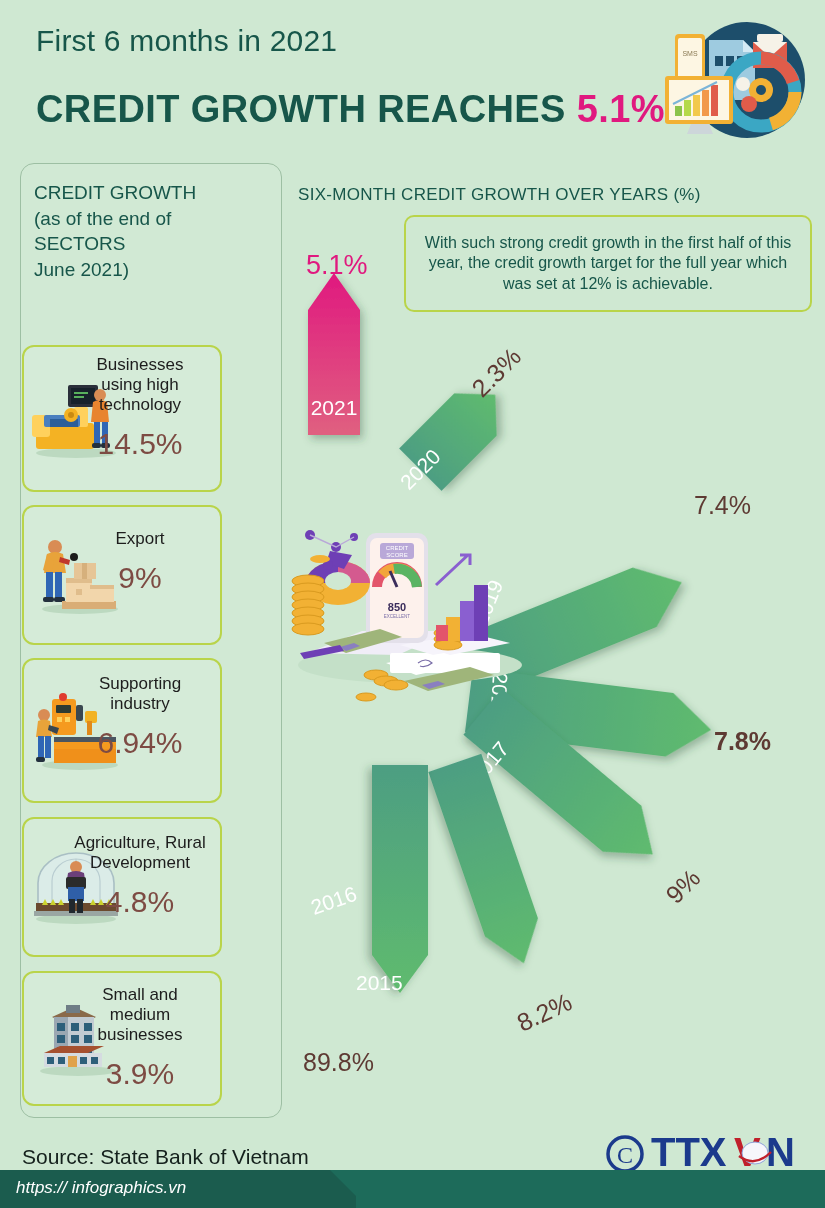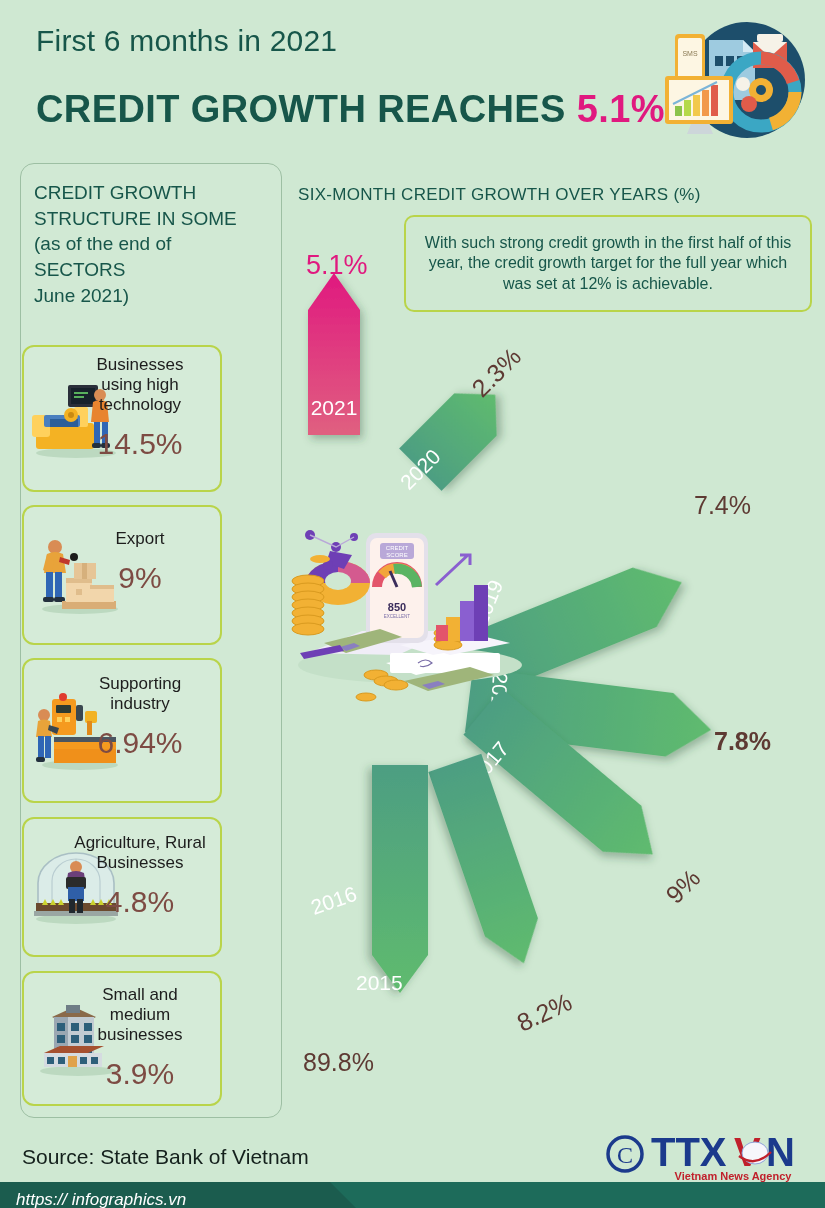--- a/index.html
+++ b/index.html
@@ -81,21 +81,21 @@
     position:absolute;color:#5e3a33;font-size:25px;white-space:nowrap;
   }
   .val-2021{left:306px;top:250px;color:#e0197f;font-size:27px;}
 
   
   .source{
     position:absolute;left:22px;top:1145px;
     font-size:21px;color:#14201c;
   }
   .urlbar{
-    position:absolute;left:0;bottom:0;width:825px;height:26px;
+    position:absolute;left:0;bottom:0;width:825px;height:38px;
     background:#1d6b5a;
   }
   .urlbar .notch{
     position:absolute;left:0;top:0;height:38px;width:356px;
     background:#1b5c4e;
     clip-path:polygon(0 0,330px 0,356px 26px,356px 38px,0 38px);
   }
   .urlbar .u{
     position:absolute;left:16px;top:8px;
     font-size:17px;font-style:italic;color:#ffffff;
@@ -143,21 +143,20 @@
     <rect x="41" y="78" width="7" height="26" fill="#f2994a"></rect>
     <rect x="50" y="73" width="7" height="31" fill="#e05c4a"></rect>
     <path d="M12 92 L56 70" stroke="#7bb5d8" stroke-width="2" fill="none"></path>
     <path d="M30 112 h18 l4 10 h-26 Z" fill="#cdd6da"></path>
   </svg>
 
   <div class="panel"></div>
 
   <div class="panel-title">
     <span class="sub">CREDIT GROWTH</span>
-    <span class="sub">STRUCTURE IN SOME</span>
     <span class="sub">(as of the end of</span>
     <span class="sub">SECTORS</span>
     <span class="sub">June 2021)</span>
   </div>
 
   <div class="card" style="top:345px;height:147px;">
     <svg class="ill" viewBox="0 0 92 80">
       <ellipse cx="46" cy="74" rx="40" ry="5" fill="#bcd9c0"></ellipse>
       <rect x="6" y="44" width="58" height="26" rx="3" fill="#f4b223"></rect>
       <rect x="2" y="36" width="18" height="22" rx="3" fill="#ffd15c"></rect>
@@ -258,21 +257,21 @@
       </g>
       <circle cx="46" cy="20" r="6" fill="#d98c54"></circle>
       <path d="M38 26 q8 -4 16 0 l2 14 h-20 Z" fill="#6b3f7a"></path>
       <rect x="36" y="30" width="20" height="12" rx="2" fill="#2b2b2b"></rect>
       <rect x="38" y="40" width="16" height="14" fill="#2f5fa8"></rect>
       <rect x="39" y="52" width="6" height="14" fill="#20282e"></rect>
       <rect x="47" y="52" width="6" height="14" fill="#20282e"></rect>
     </svg>
     <div class="txt" style="top:14px">
       <span class="lbl" style="white-space:pre-line">Agriculture, Rural
-Businesses</span>
+Development</span>
       <span class="val">4.8%</span>
     </div>
   </div>
 
   <div class="card" style="top:971px;height:135px;">
     <svg class="ill" viewBox="0 0 92 80">
       <ellipse cx="48" cy="72" rx="38" ry="5" fill="#bcd9c0"></ellipse>
       <path d="M22 18 l22 -10 l22 10 l-22 10 Z" fill="#8a6a4a"></path>
       <rect x="24" y="18" width="40" height="46" fill="#c2cbd2"></rect>
       <rect x="24" y="18" width="14" height="46" fill="#9aa7b2"></rect>

